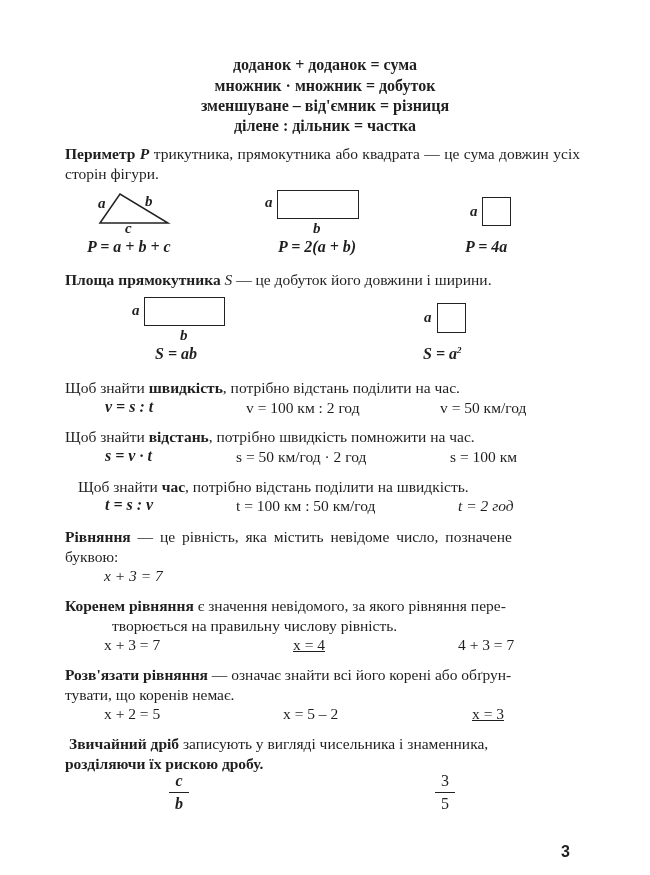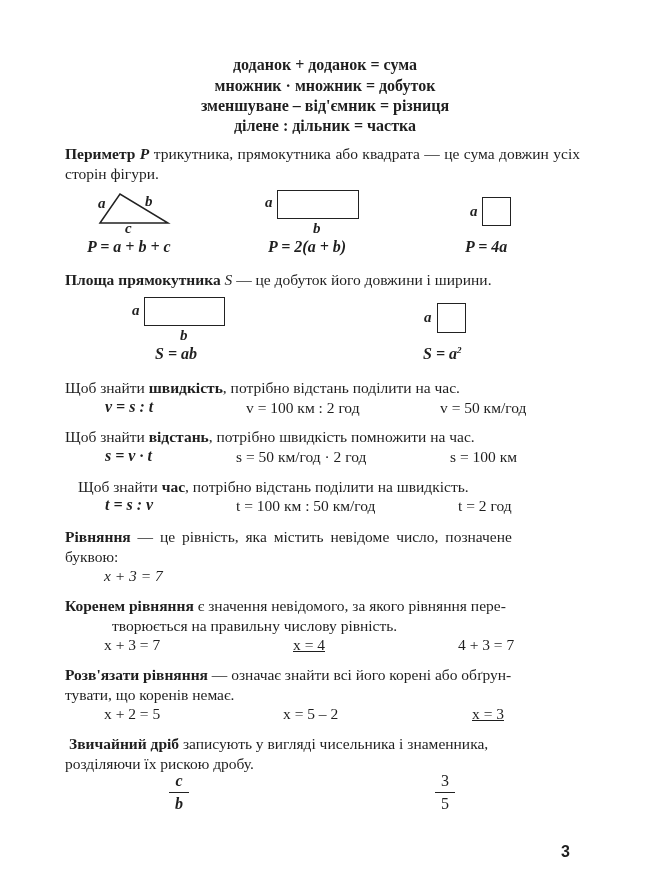--- a/index.html
+++ b/index.html
@@ -38,21 +38,21 @@
   <polygon points="5,33 25,4 73,33" fill="none" stroke="#222" stroke-width="1.5"></polygon>
 </svg>
 <span class="lbl" style="left:98px; top:195px;">a</span>
 <span class="lbl" style="left:145px; top:193px;">b</span>
 <span class="lbl" style="left:125px; top:220px;">c</span>
 <span class="abs bi formula" style="left:87px; top:238px;">P = a + b + c</span>
 
 <div class="shape-rect" style="left:277px; top:190px; width:82px; height:29px;"></div>
 <span class="lbl" style="left:265px; top:194px;">a</span>
 <span class="lbl" style="left:313px; top:220px;">b</span>
-<span class="abs bi formula" style="left:268px; top:238px;">P = 2(a + b)</span>
+<span class="abs bi formula" style="left:278px; top:238px;">P = 2(a + b)</span>
 
 <div class="shape-rect" style="left:482px; top:197px; width:29px; height:29px;"></div>
 <span class="lbl" style="left:470px; top:203px;">a</span>
 <span class="abs bi formula" style="left:465px; top:238px;">P = 4a</span>
 
 <div class="abs txt" style="left:65px; top:270px;">
   <span class="b">Площа прямокутника</span>
   <span class="i">S</span><span> — це добуток його довжини і ширини.</span>
 </div>
 
@@ -77,21 +77,21 @@
 </div>
 <span class="abs bi formula" style="left:105px; top:447px;">s = v · t</span>
 <span class="abs txt" style="left:236px; top:447px;">s = 50 км/год · 2 год</span>
 <span class="abs txt" style="left:450px; top:447px;">s = 100 км</span>
 
 <div class="abs txt" style="left:65px; top:477px;margin-left:13px;">
   <span>Щоб знайти </span><span class="b">час</span><span>, потрібно відстань поділити на швидкість.</span>
 </div>
 <span class="abs bi formula" style="left:105px; top:496px;">t = s : v</span>
 <span class="abs txt" style="left:236px; top:496px;">t = 100 км : 50 км/год</span>
-<span class="abs txt" style="left:458px; top:496px;">t = 2 год</span>
+<span class="abs txt" style="left:458px; top:496px;font-style:italic;">t = 2 год</span>
 
 <div class="abs txt" style="left:65px; top:527px;">
   <span class="b">Рівняння</span><span style="word-spacing:3px;"> — це рівність, яка містить невідоме число, позначене</span>
 </div>
 <span class="abs txt" style="left:65px; top:547px;">буквою:</span>
 <span class="abs txt i" style="left:104px; top:566px;">x + 3 = 7</span>
 
 <div class="abs txt" style="left:65px; top:596px;">
   <span class="b">Коренем рівняння</span><span> є значення невідомого, за якого рівняння пере-</span>
 </div>
@@ -104,21 +104,21 @@
   <span class="b">Розв'язати рівняння</span><span> — означає знайти всі його корені або обґрун-</span>
 </div>
 <span class="abs txt" style="left:65px; top:685px;">тувати, що коренів немає.</span>
 <span class="abs txt" style="left:104px; top:704px;font-family:Liberation Serif, serif;">x + 2 = 5</span>
 <span class="abs txt" style="left:283px; top:704px;">x = 5 – 2</span>
 <span class="abs txt u" style="left:472px; top:704px;">x = 3</span>
 
 <div class="abs txt" style="left:69px; top:734px;">
   <span class="b">Звичайний дріб</span><span> записують у вигляді чисельника і знаменника,</span>
 </div>
-<span class="abs txt" style="left:65px; top:754px;">розділяючи їх рискою дробу.</span>
+<span class="abs txt" style="left:65px; top:754px;font-weight:bold;">розділяючи їх рискою дробу.</span>
 
 <div class="frac" style="left:169px; top:772px;">
   <div class="bi">c</div>
   <div class="bar"></div>
   <div class="bi">b</div>
 </div>
 <div class="frac" style="left:435px; top:772px;">
   <div>3</div>
   <div class="bar"></div>
   <div>5</div>

